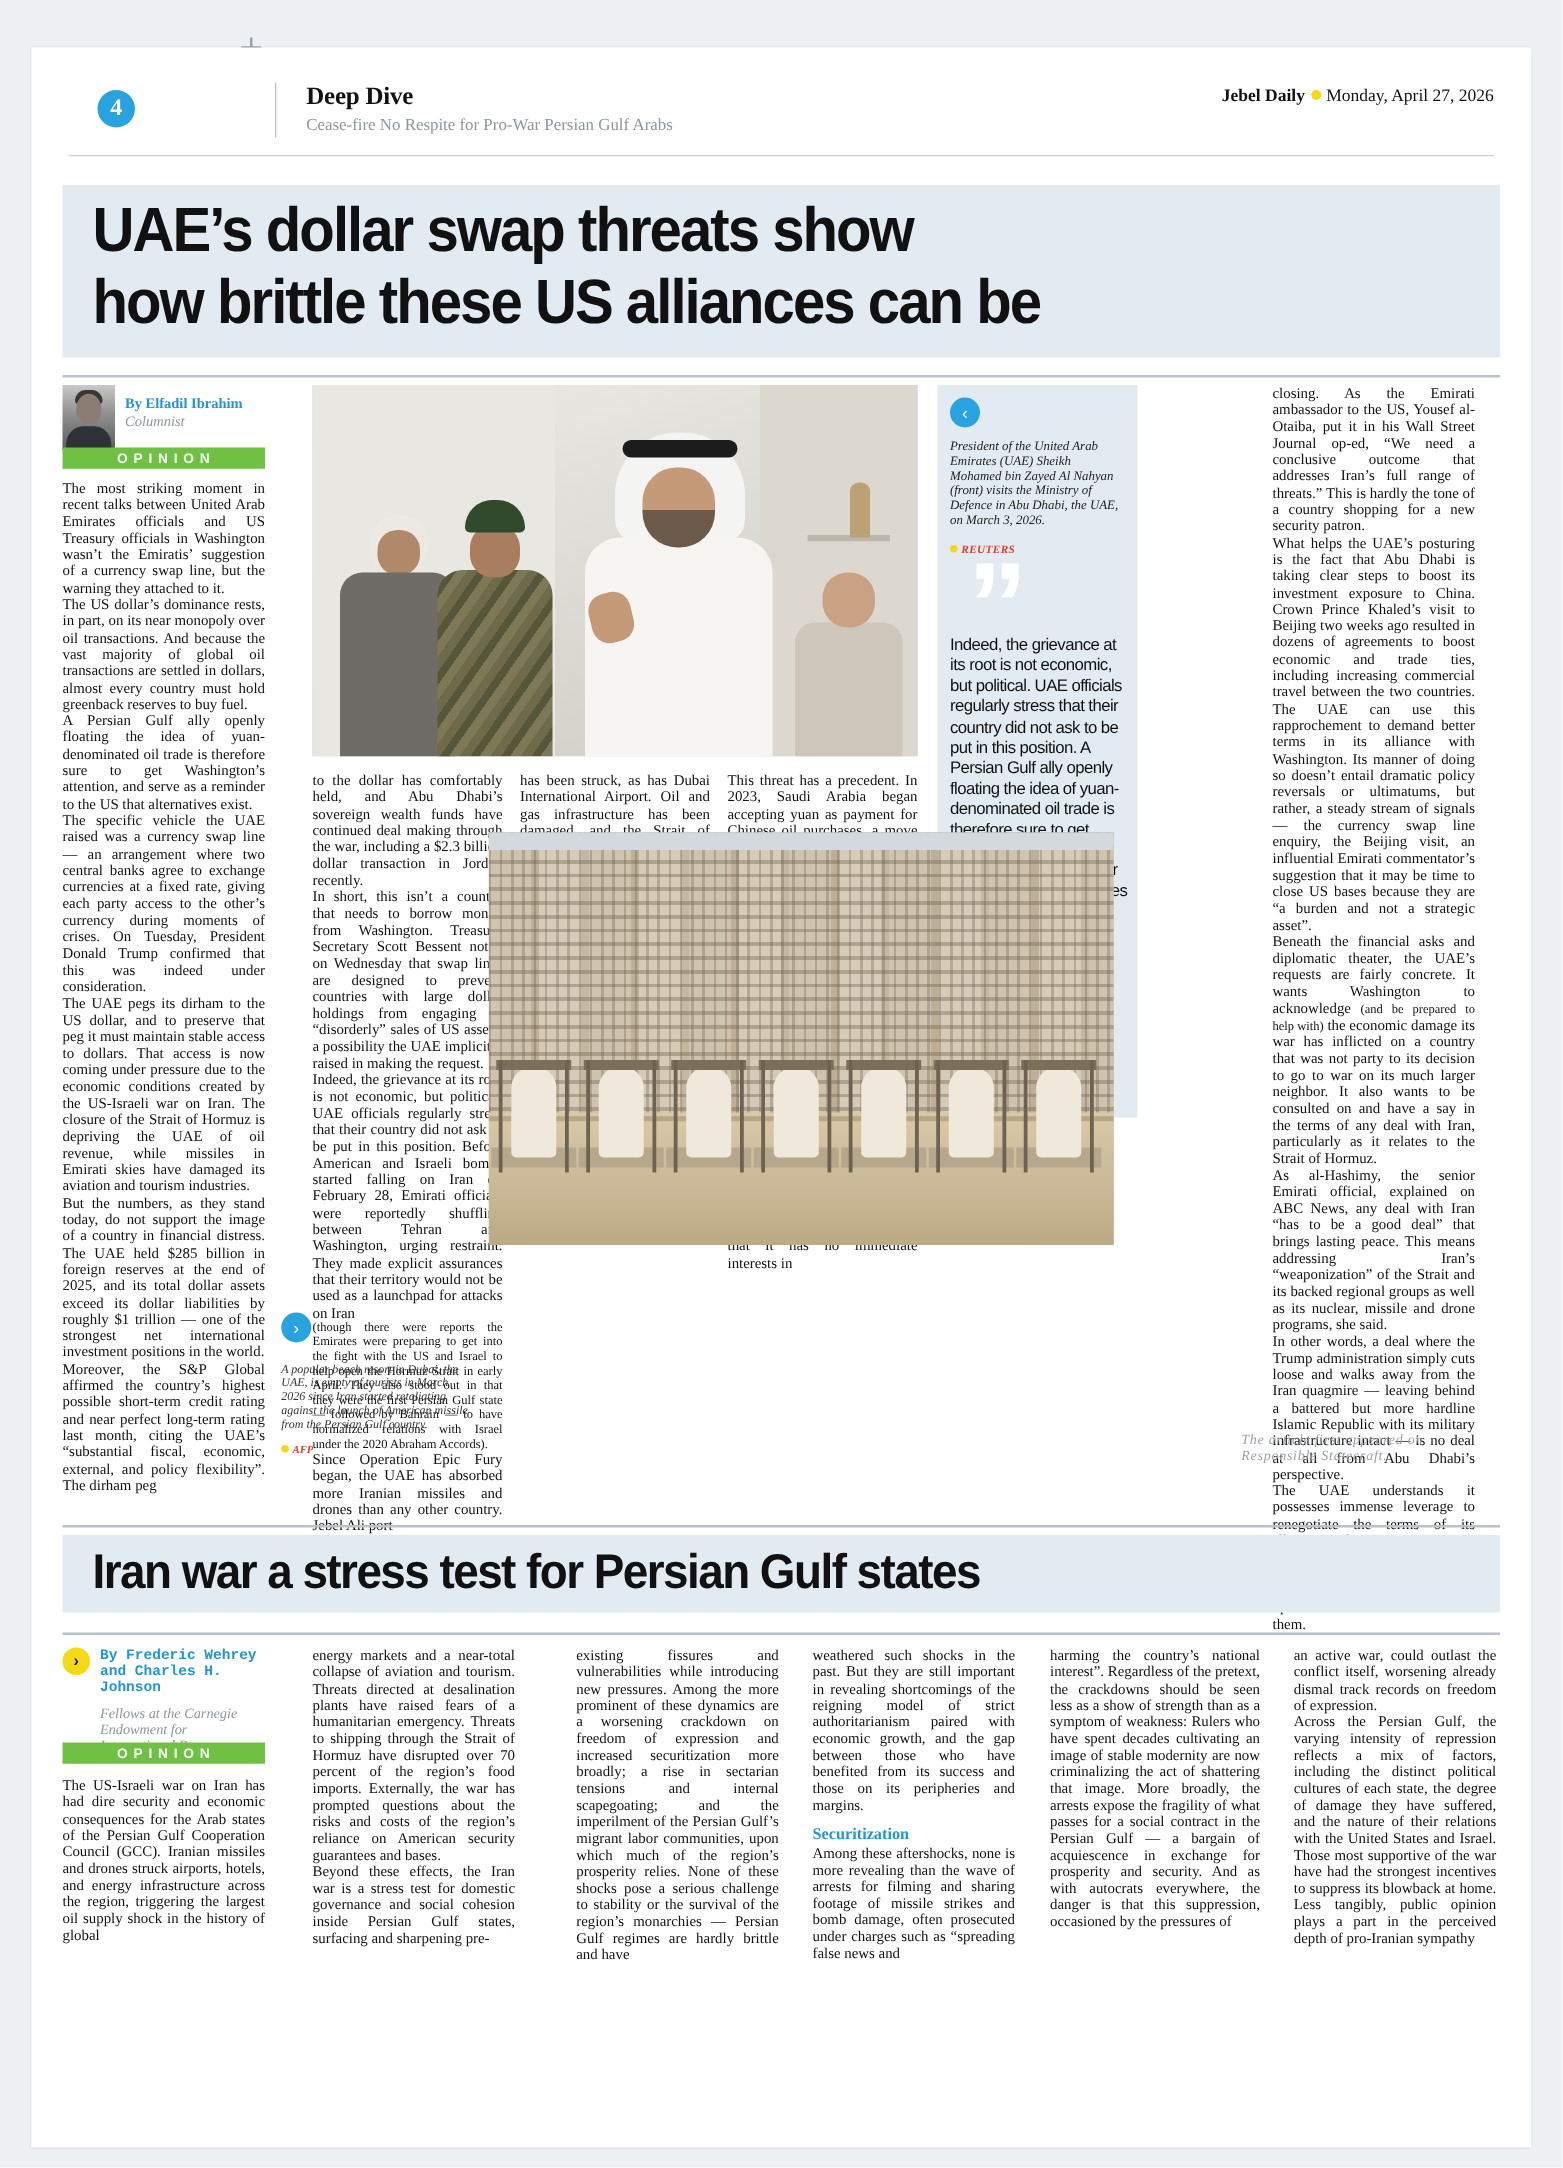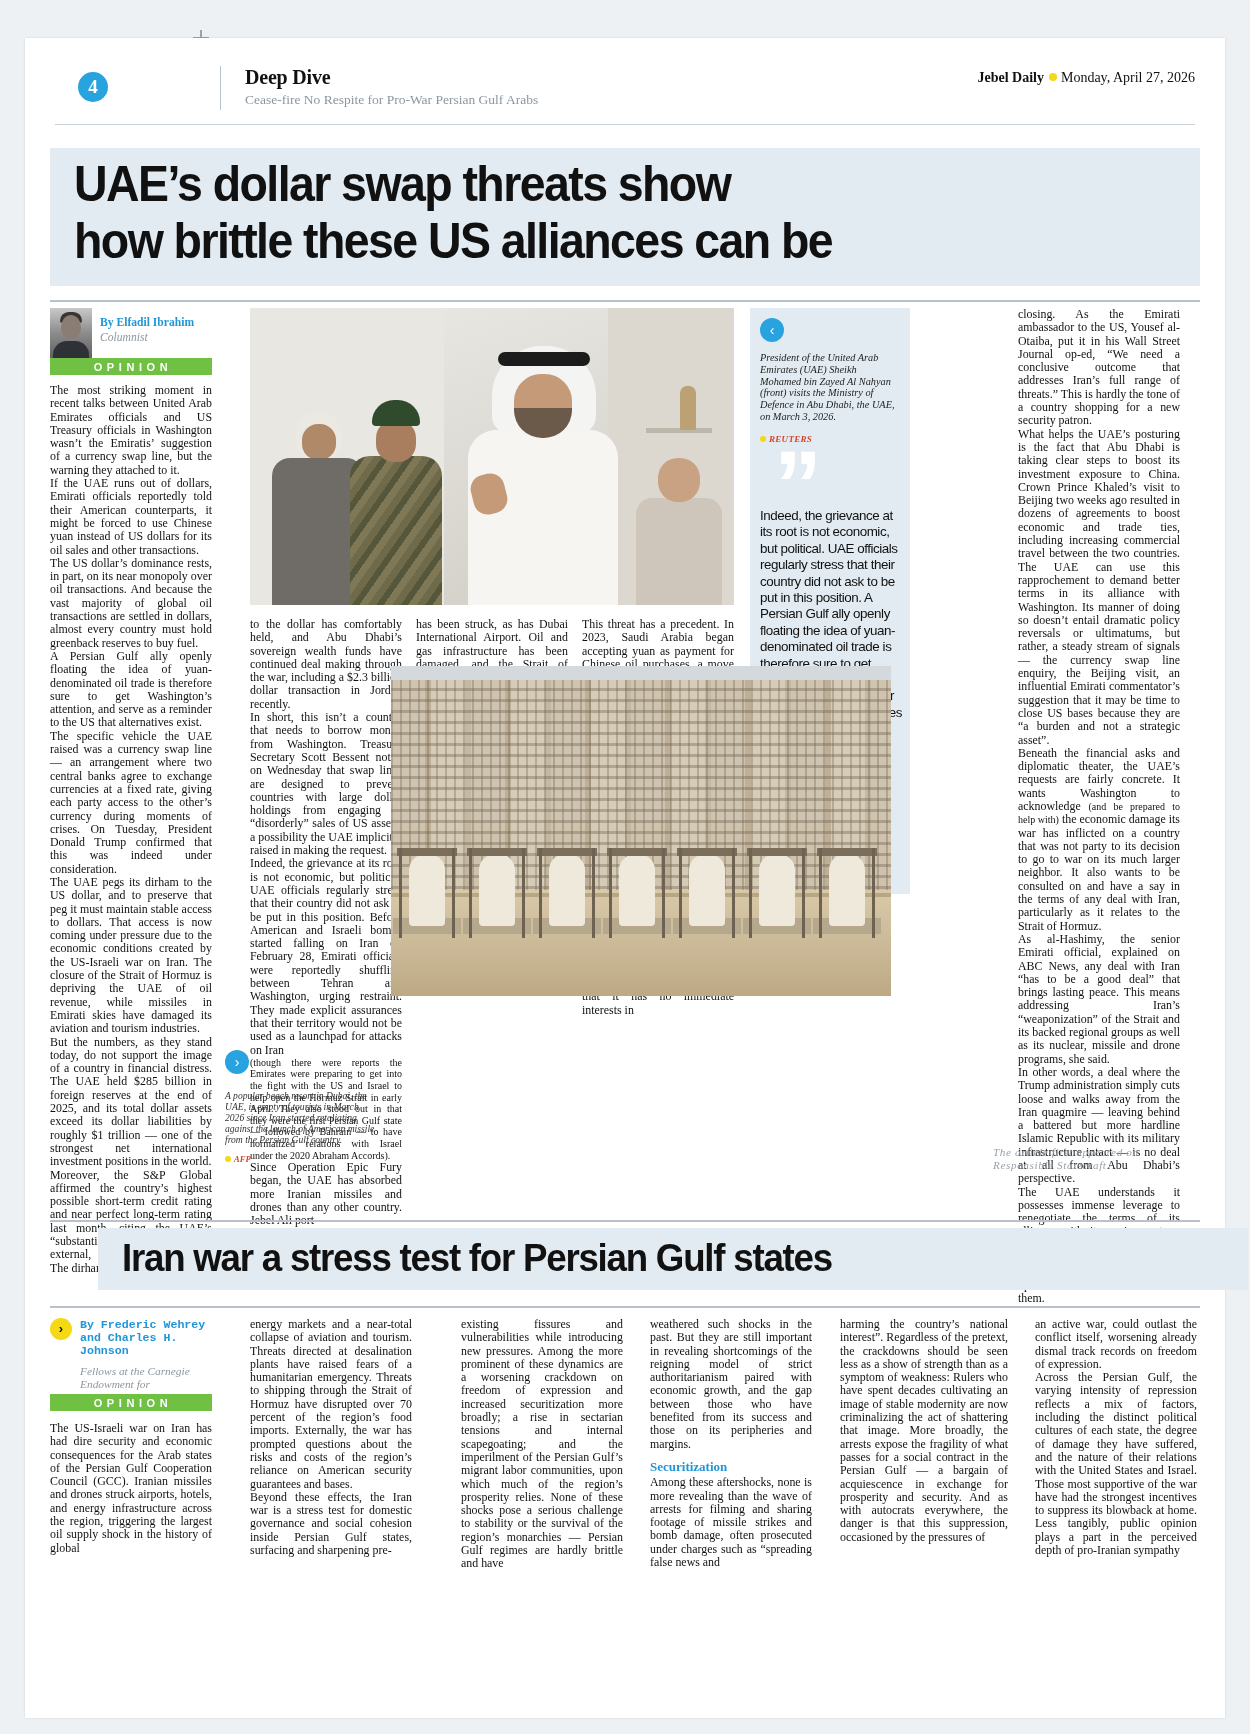--- a/index.html
+++ b/index.html
@@ -244,21 +244,21 @@
   }
   .endnote{
     position:absolute;left:968px;top:1108px;width:162px;
     font-style:italic;font-size:11.2px;line-height:13px;color:#9aa2ab;
     letter-spacing:.6px;
   }
 
   
   .sep2{position:absolute;left:25px;top:1182px;width:1150px;height:2px;background:#b9c2cb;}
   .headline-box2{
-    position:absolute;left:25px;top:1190px;width:1150px;height:62px;background:#e2ebf1;margin-left:48px;
+    position:absolute;left:25px;top:1190px;width:1150px;height:62px;background:#e2ebf1;
   }
   .headline2{
     position:absolute;left:24px;top:4px;width:1100px;
     font-family:"Liberation Sans",sans-serif;font-weight:bold;
     font-size:39px;line-height:52px;letter-spacing:-1.3px;color:#111;
     transform:scaleX(.94);transform-origin:left top;
   }
   .art2{position:absolute;left:25px;top:1268px;width:1150px;height:430px;}
   .rule-top2{position:absolute;left:0;top:0;width:1150px;height:2px;background:#b9c2cb;}
   .byline2-arrow{
@@ -325,21 +325,20 @@
           <div class="head"></div>
           <div class="body"></div>
       </div>
       <div class="byline-name">By Elfadil Ibrahim</div>
       <div class="byline-role">Columnist</div>
     </div>
     <div class="opinion-bar">OPINION</div>
 
     <div class="col c1">
       <p>The most striking moment in recent talks between United Arab Emirates officials and US Treasury officials in Washington wasn’t the Emiratis’ suggestion of a currency swap line, but the warning they attached to it.</p>
-      <p>If the UAE runs out of dollars, Emirati officials reportedly told their American counterparts, it might be forced to use Chinese yuan instead of US dollars for its oil sales and other transactions.</p>
       <p>The US dollar’s dominance rests, in part, on its near monopoly over oil transactions. And because the vast majority of global oil transactions are settled in dollars, almost every country must hold greenback reserves to buy fuel.</p>
       <p>A Persian Gulf ally openly floating the idea of yuan-denominated oil trade is therefore sure to get Washington’s attention, and serve as a reminder to the US that alternatives exist.</p>
       <p>The specific vehicle the UAE raised was a currency swap line — an arrangement where two central banks agree to exchange currencies at a fixed rate, giving each party access to the other’s currency during moments of crises. On Tuesday, President Donald Trump confirmed that this was indeed under consideration.</p>
       <p>The UAE pegs its dirham to the US dollar, and to preserve that peg it must maintain stable access to dollars. That access is now coming under pressure due to the economic conditions created by the US-Israeli war on Iran. The closure of the Strait of Hormuz is depriving the UAE of oil revenue, while missiles in Emirati skies have damaged its aviation and tourism industries.</p>
       <p>But the numbers, as they stand today, do not support the image of a country in financial distress. The UAE held $285 billion in foreign reserves at the end of 2025, and its total dollar assets exceed its dollar liabilities by roughly $1 trillion — one of the strongest net international investment positions in the world.</p>
       <p>Moreover, the S&amp;P Global affirmed the country’s highest possible short-term credit rating and near perfect long-term rating last month, citing the UAE’s “substantial fiscal, economic, external, and policy flexibility”. The dirham peg</p>
     </div>
 
     <div class="photo1">
       <div class="ph1-wall"></div>

